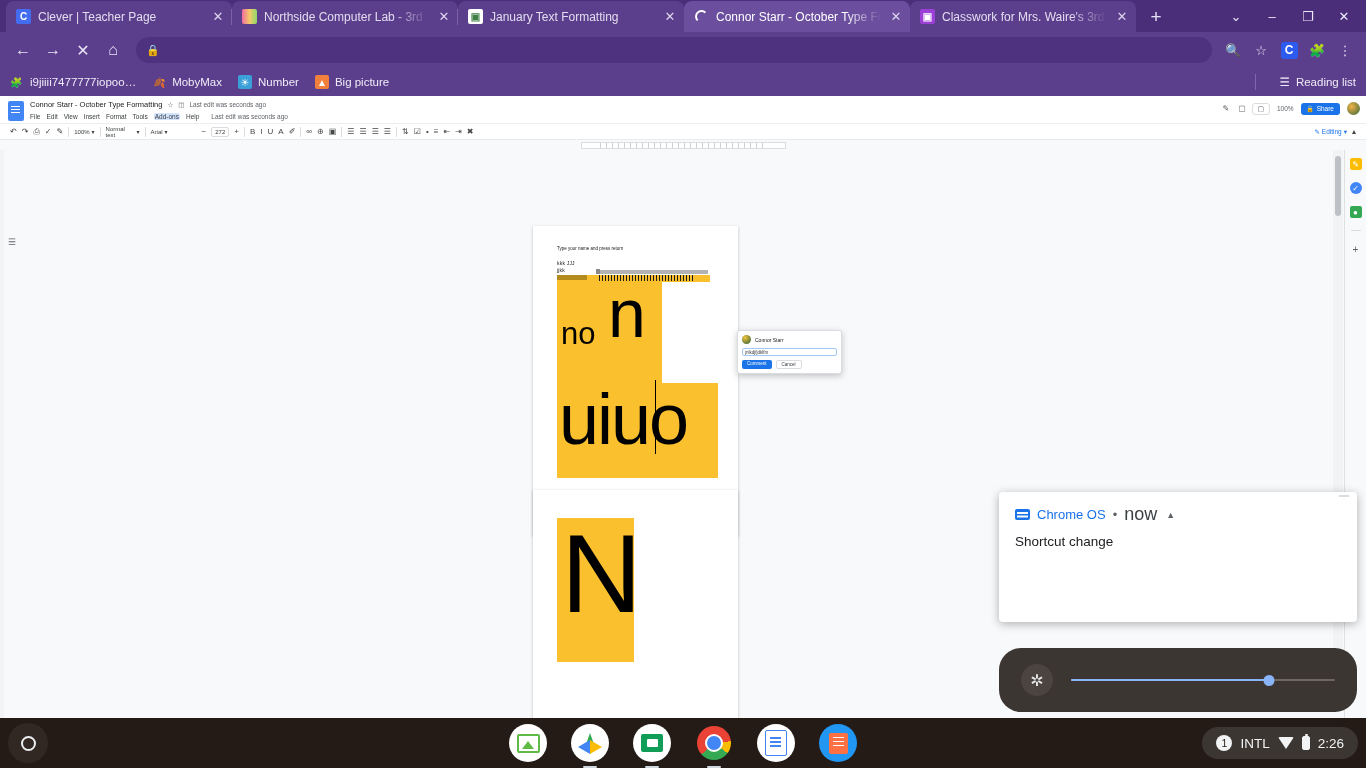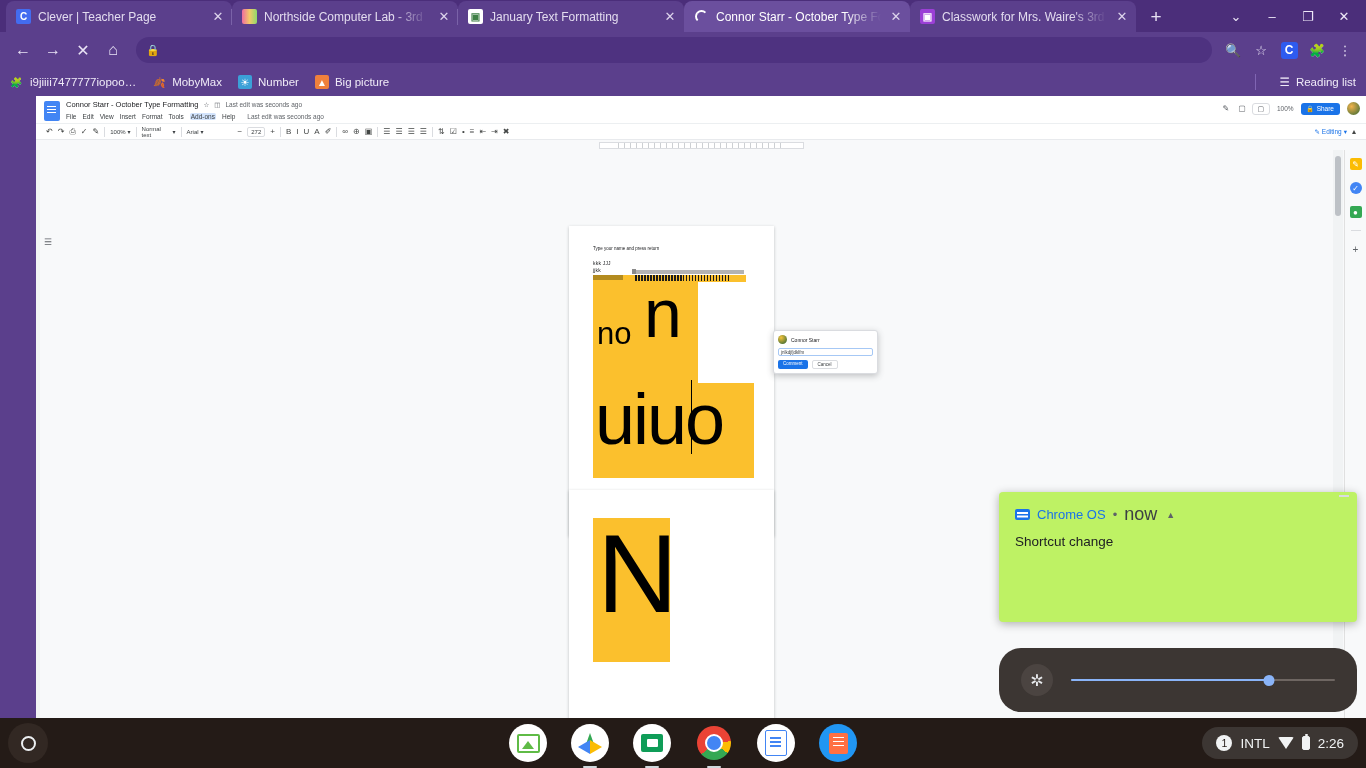--- a/index.html
+++ b/index.html
@@ -121,21 +121,21 @@
   .bmi-moby { color: #8dc63f; font-size: 12px; }
   .bmi-today { background: #3ba0d8; color: #fff; border-radius: 50%; font-size: 9px; }
   .bmi-big { background: #f0803c; color: #fff; font-size: 9px; border-radius: 2px; }
   .bm-spacer { flex: 1; }
   .readinglist { display: flex; align-items: center; gap: 6px; }
   .rl-sep { width: 1px; height: 16px; background: #8065b3; margin-right: 8px; }
 
   
   .docs {
     position: absolute; left: 0; top: 96px; right: 0; bottom: 0;
-    background: #ffffff; overflow: hidden; margin-left: 36px;
+    background: #ffffff; overflow: hidden;
   }
   .docs-header {
     height: 28px; background: #ffffff; display: flex;
     align-items: flex-start; padding: 3px 6px 0 6px;
     border-bottom: 1px solid #eceff1;
   }
   .docs-logo {
     width: 16px; height: 20px; background: #4285f4; border-radius: 2px;
     margin: 2px 6px 0 2px; position: relative; flex-shrink: 0;
   }
@@ -286,21 +286,21 @@
     position: absolute; left: 2px; width: 6px; top: 6px; height: 60px;
     background: #bdc1c6; border-radius: 3px;
   }
   .docs-leftrail {
     position: absolute; left: 0; top: 0; bottom: 0; width: 4px; background: #f1f3f4;
   }
 
   
   .notification {
     position: absolute; left: 999px; top: 492px; width: 358px; height: 130px;
-    background: #bef264; border-radius: 4px;
+    background: #ffffff; border-radius: 4px;
     box-shadow: 0 2px 10px rgba(0,0,0,.3);
     padding: 12px 16px;
   }
   .notif-head { display: flex; align-items: center; gap: 7px; }
   .notif-kb {
     width: 15px; height: 11px; background: #1a73e8; border-radius: 2px;
     position: relative;
   }
   .notif-kb::after {
     content: ""; position: absolute; left: 2px; top: 2.5px;

